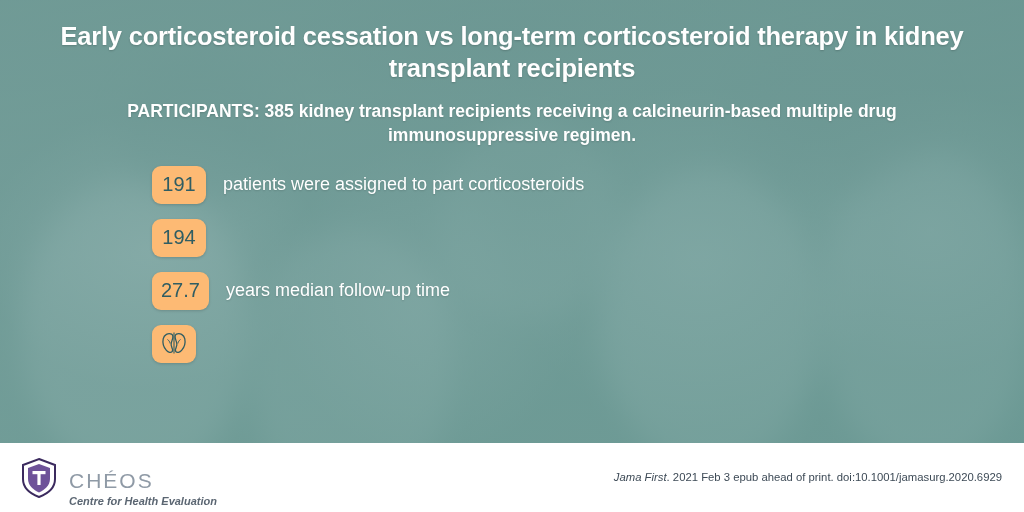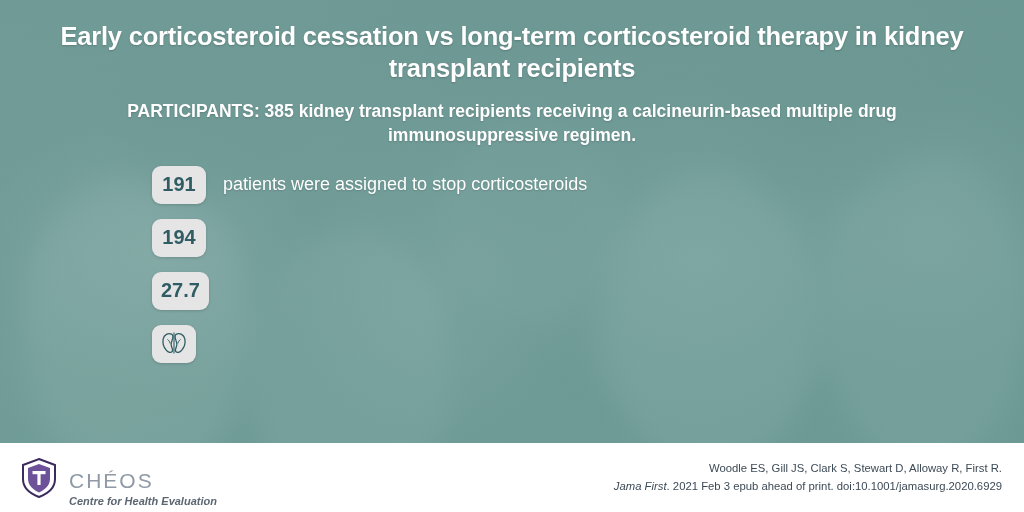--- a/index.html
+++ b/index.html
@@ -88,24 +88,24 @@
     display: flex;
     align-items: center;
     margin-bottom: 13px;
     height: 40px;
   }
   .badge {
     flex: 0 0 auto;
     min-width: 54px;
     height: 38px;
     border-radius: 9px;
-    background: #e5e5e5;
+    background: #fdba74;
     color: #2f5d63;
     font-size: 20px;
-    font-weight: bold;
+    font-weight: normal;
     display: flex;
     align-items: center;
     justify-content: center;
     padding: 0 9px;
     box-sizing: border-box;
     box-shadow: 0 1px 3px rgba(0,0,0,0.16);
   }
   .badge.icon-badge {
     min-width: 44px;
     padding: 0;
@@ -190,29 +190,30 @@
   <div class="bg-tint"></div>
 
   <div class="content">
     <div class="title">Early corticosteroid cessation vs long-term corticosteroid therapy in kidney transplant recipients</div>
     <div class="participants">PARTICIPANTS: 385 kidney transplant recipients receiving a calcineurin-based multiple drug immunosuppressive regimen.</div>
 
     <div class="stats">
 
       <div class="stat-row">
         <div class="badge">191</div>
-        <div class="stat-text">patients were assigned to stop corticosteroids</div>
+        <div class="stat-text">patients were assigned to part corticosteroids</div>
       </div>
 
       <div class="stat-row">
         <div class="badge">194</div>
       </div>
 
       <div class="stat-row">
         <div class="badge">27.7</div>
+        <div class="stat-text">years median follow-up time</div>
       </div>
 
       <div class="stat-row">
         <div class="badge icon-badge">
           <span>
             <svg width="28" height="26" viewBox="0 0 28 26" aria-hidden="true">
               <path d="M11.6 3.2c-3.4-1.6-7.6 0.6-8.4 4.6c-0.8 3.9 0.6 8.6 3.2 11.6c1.8 2.1 4.6 2.6 5.8 1.1c0.9-1.2 0.4-2.6-0.3-3.9c-0.8-1.5-1.1-2.8-0.6-4.7c0.6-2.3 1.6-4.2 1.6-6.1C12.9 4.6 12.5 3.6 11.6 3.2z" fill="none" stroke="#2f5d63" stroke-width="1.3"></path>
               <path d="M16.4 3.2c3.4-1.6 7.6 0.6 8.4 4.6c0.8 3.9-0.6 8.6-3.2 11.6c-1.8 2.1-4.6 2.6-5.8 1.1c-0.9-1.2-0.4-2.6 0.3-3.9c0.8-1.5 1.1-2.8 0.6-4.7c-0.6-2.3-1.6-4.2-1.6-6.1C15.1 4.6 15.5 3.6 16.4 3.2z" fill="none" stroke="#2f5d63" stroke-width="1.3"></path>
               <path d="M14 1.5v21" stroke="#2f5d63" stroke-width="1.1"></path>
               <path d="M7.5 8.5c1.4 0.9 2.3 2.3 2.6 4" fill="none" stroke="#2f5d63" stroke-width="1"></path>
@@ -236,17 +237,16 @@
           <rect x="19.4" y="14" width="3.2" height="14" fill="#ffffff"></rect>
         </svg>
       </span>
       <span class="brand-text">
         <span class="brand-name">CHÉOS</span>
         <span class="brand-sub" style="display:block">Centre for Health Evaluation</span>
         <span class="brand-sub" style="display:block;margin-top:1px">&amp; Outcome Sciences</span>
       </span>
     </div>
     <div class="citation">
-      <div>Woodle ES, Gill JS, Clark S, Stewart D, Alloway R, First R.</div>
       <div><span class="journal">Jama First</span><span>. 2021 Feb 3 epub ahead of print. doi:10.1001/jamasurg.2020.6929</span></div>
     </div>
   </div>
 </div>
 
 </body></html>

